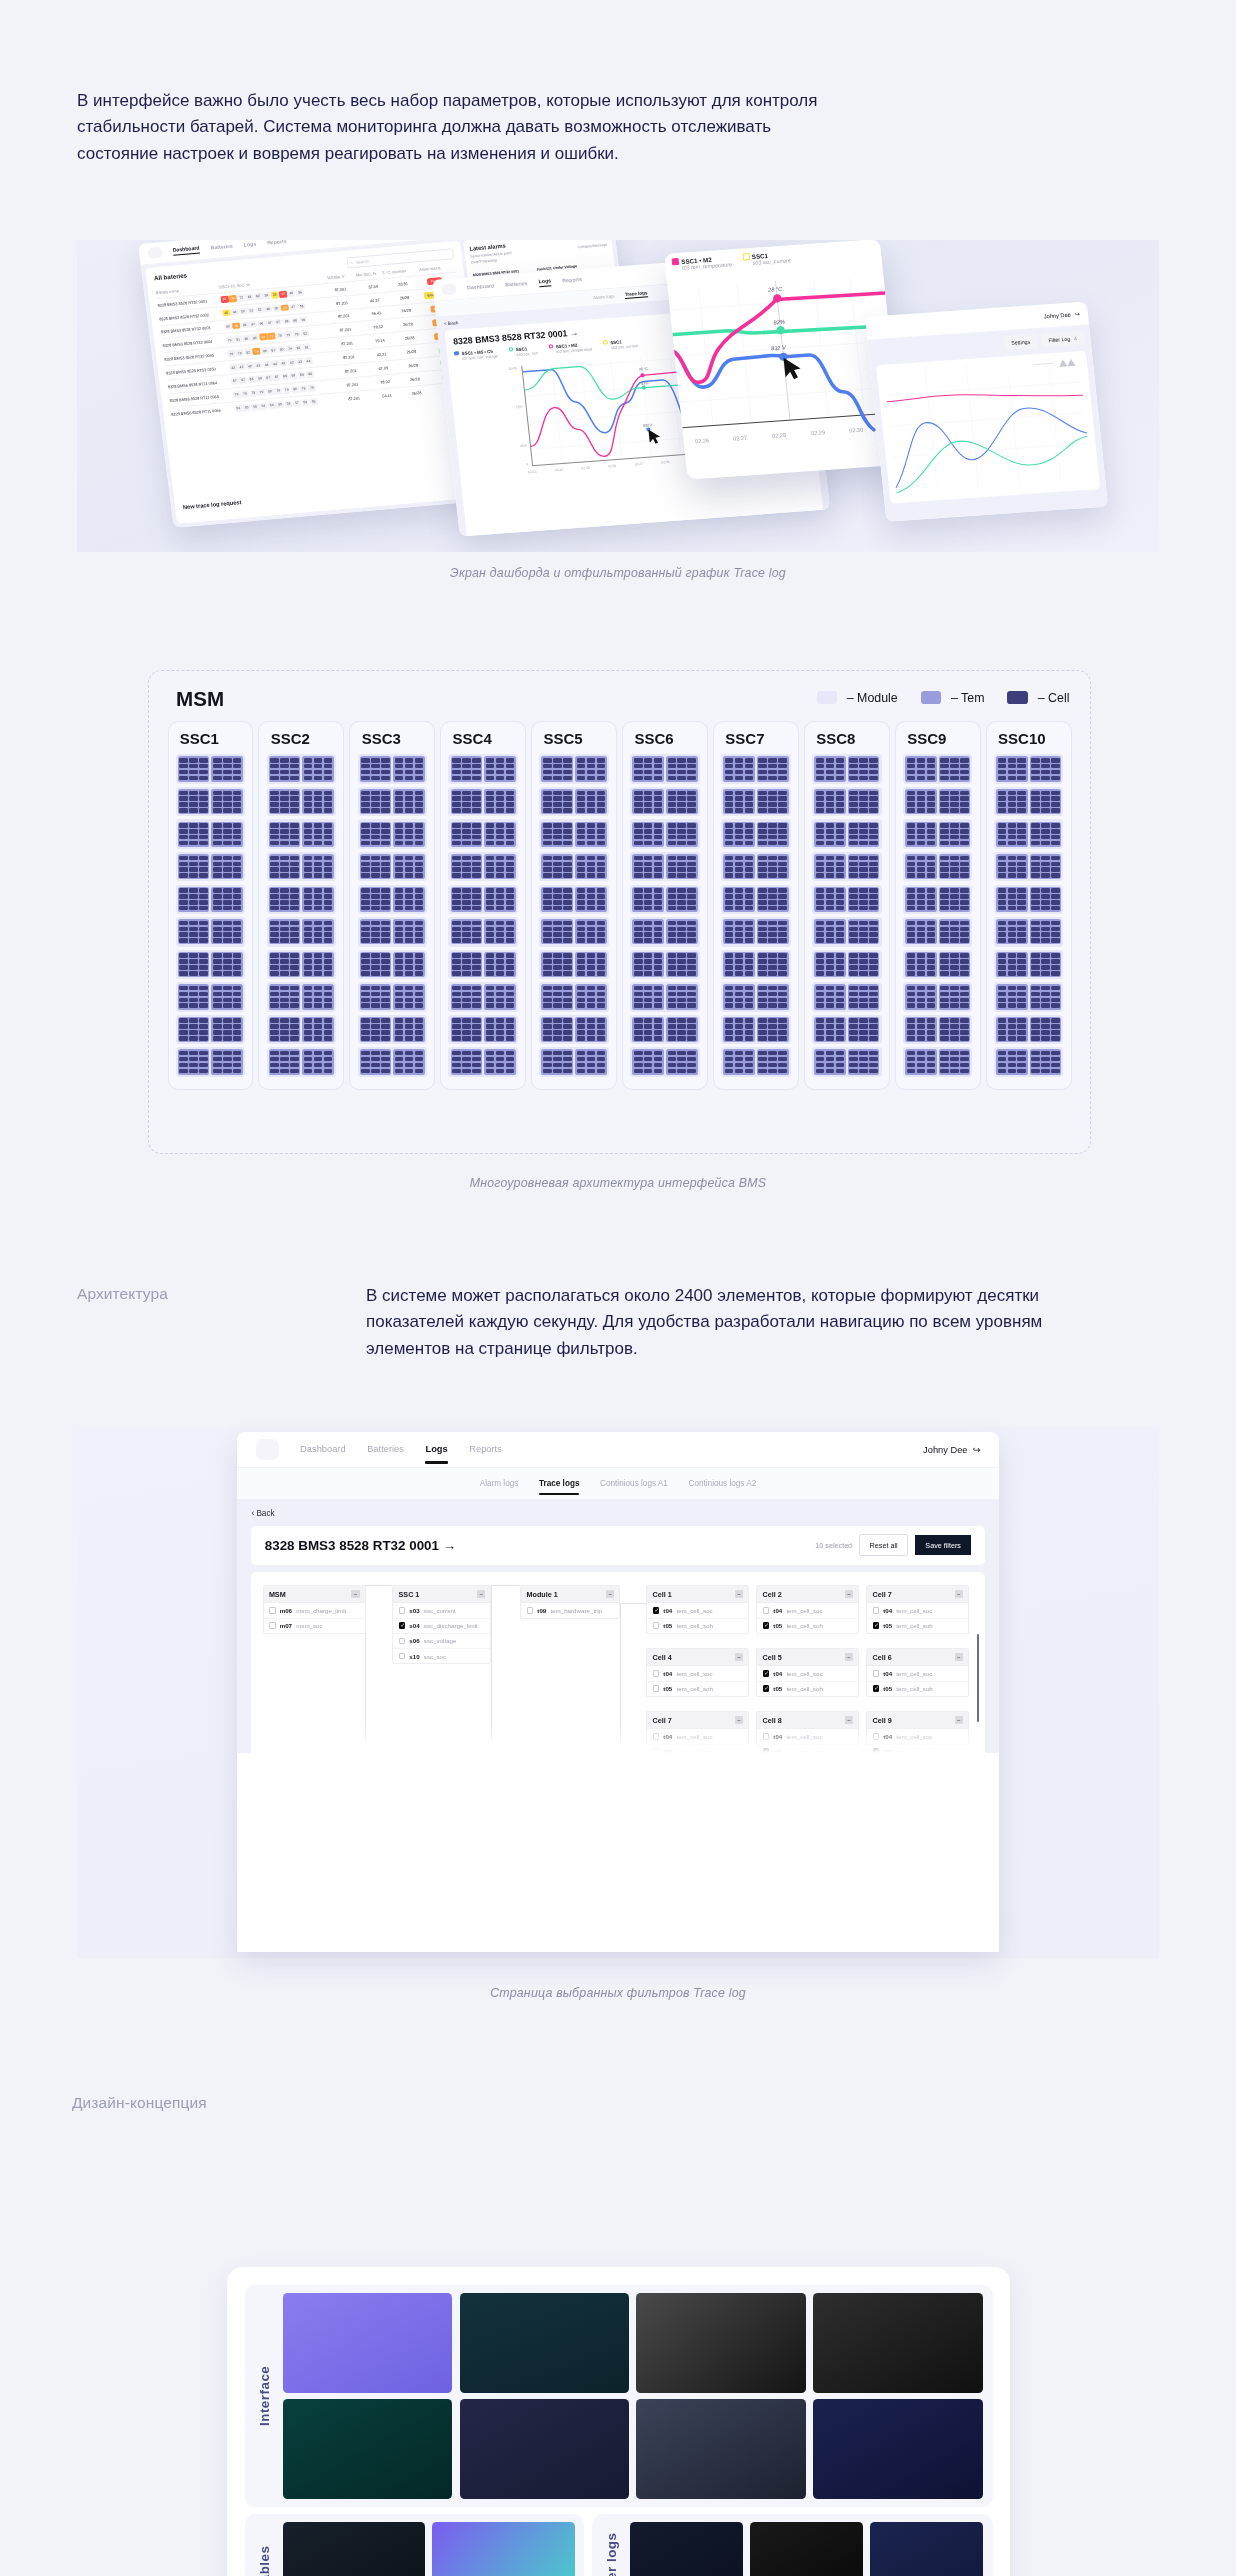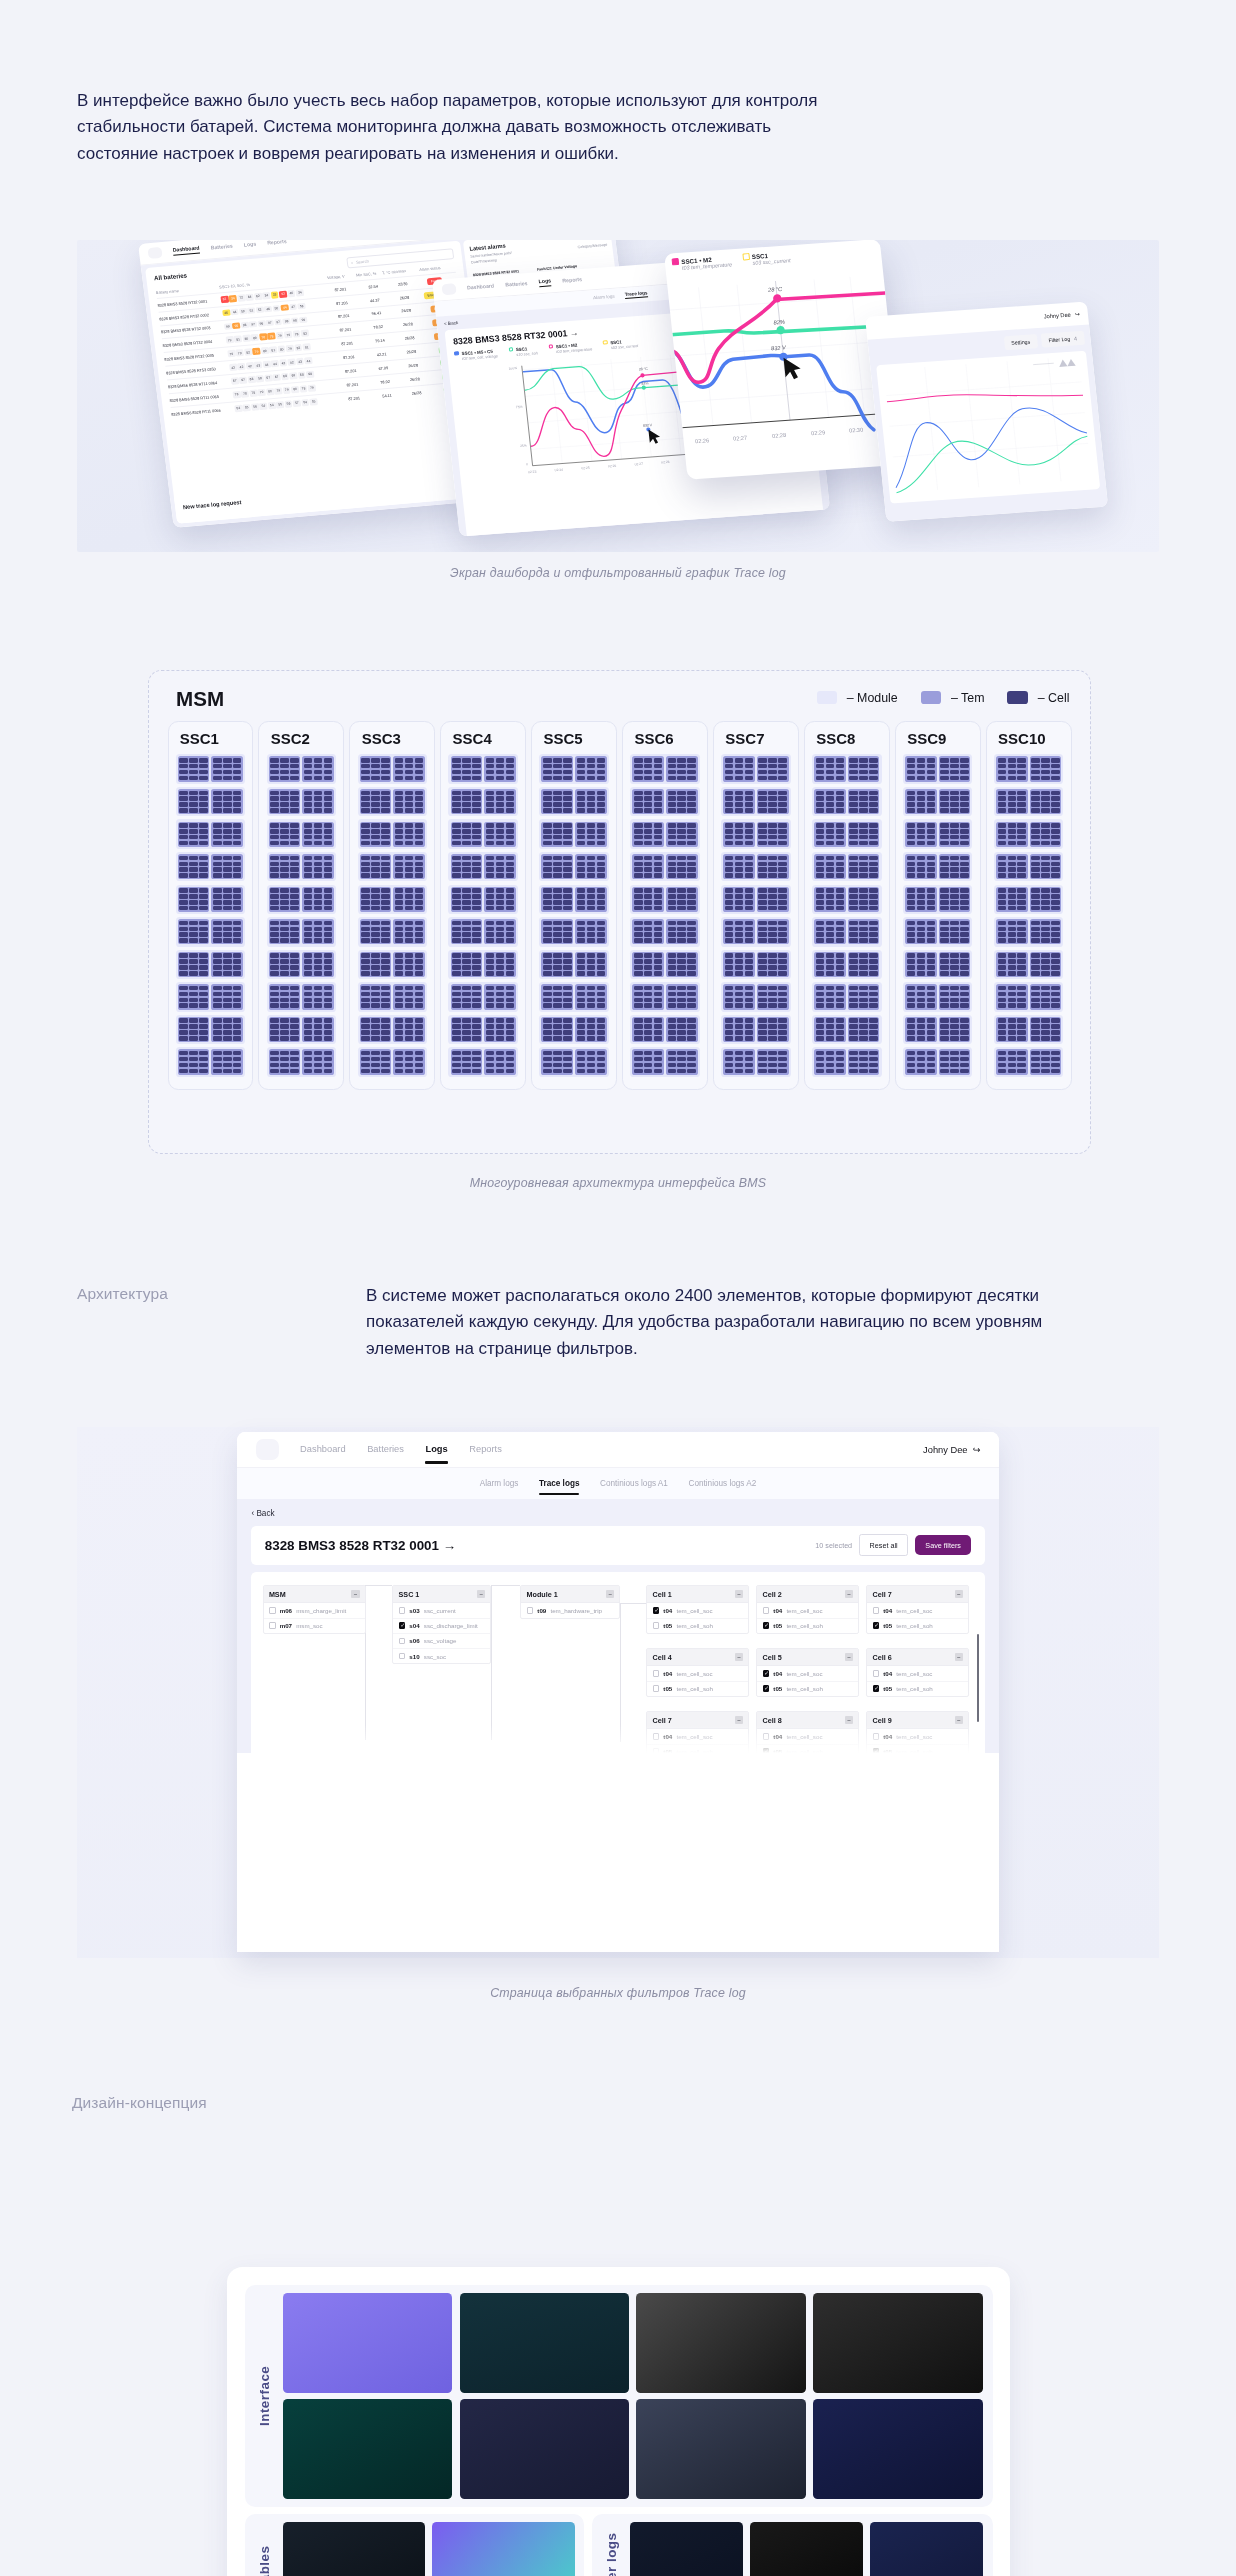--- a/index.html
+++ b/index.html
@@ -117,21 +117,21 @@
   .fp-body{background:#eff0fa;padding:10.3px 14.4px 0;}
   .fp-back{font-size:8.2px;color:#2a2b38;margin-bottom:7.2px;}
   .fp-bar{
     background:#fff;border-radius:5.2px;height:39px;display:flex;align-items:center;
     padding:0 13.4px;margin-bottom:7.2px;
   }
   .fp-id{font-size:13.4px;font-weight:700;color:#101018;}
   .fp-right{margin-left:auto;display:flex;align-items:center;gap:7.2px;}
   .fp-sel{font-size:7.2px;color:#9a9bab;}
   .btn-o{border:0.5px solid #dcdce6;border-radius:2.6px;font-size:7.2px;padding:5.2px 9.3px;color:#16171f;background:#fff;}
-  .btn-b{background:#701a75;color:#fff;border-radius:5px;font-size:7.2px;padding:5.7px 10.3px;border:none;}
+  .btn-b{background:#0f172a;color:#fff;border-radius:0;font-size:7.2px;padding:5.7px 10.3px;border:none;}
   .fp-canvas{background:#fff;border-radius:5.2px 5.2px 0 0;height:181px;position:relative;overflow:hidden;padding:13.4px 11.3px;}
   .fcol{position:absolute;top:13.4px;}
   .fgroup{background:#fff;border:0.5px solid #ededf2;border-radius:2.1px;width:100%;margin-bottom:7.2px;}
   .fgh{background:#f3f3f6;display:flex;align-items:center;padding:3.6px 5.2px;font-size:7.2px;font-weight:600;color:#16171f;border-bottom:0.5px solid #ededf2;}
   .fminus{margin-left:auto;width:8.2px;height:8.2px;background:#d9d9de;border-radius:1px;display:flex;align-items:center;justify-content:center;font-size:6.2px;color:#55565f;line-height:1;}
   .fitem{display:flex;align-items:center;gap:4.1px;padding:3.6px 5.2px;border-bottom:0.5px solid #f4f4f7;font-size:6.2px;}
   .fitem:last-child{border-bottom:none;}
   .cb{width:6.7px;height:6.7px;border:0.7px solid #c9c9d2;border-radius:1px;flex:none;background:#fff;}
   .cb.on{background:#0c0c11;border-color:#0c0c11;position:relative;}
   .cb.on:after{content:"✓";position:absolute;left:0.8px;top:-1px;color:#fff;font-size:5.7px;}

